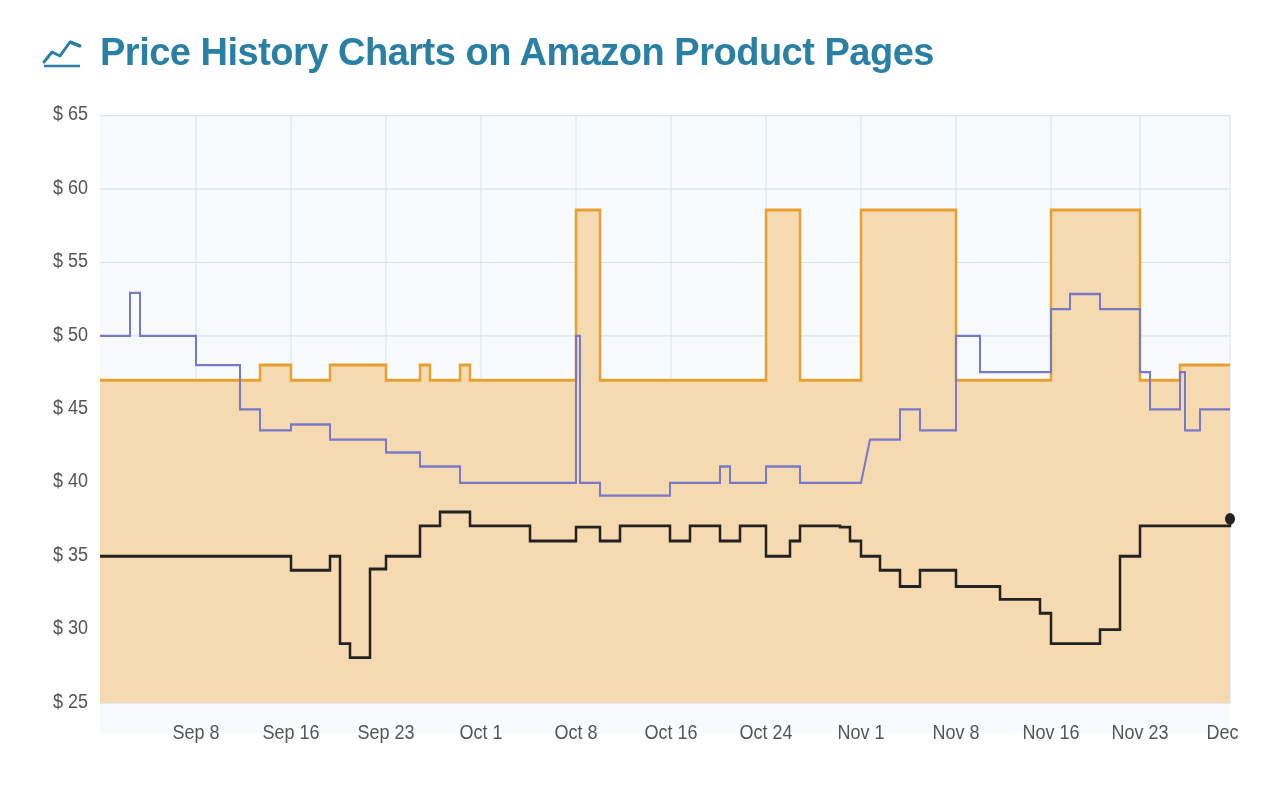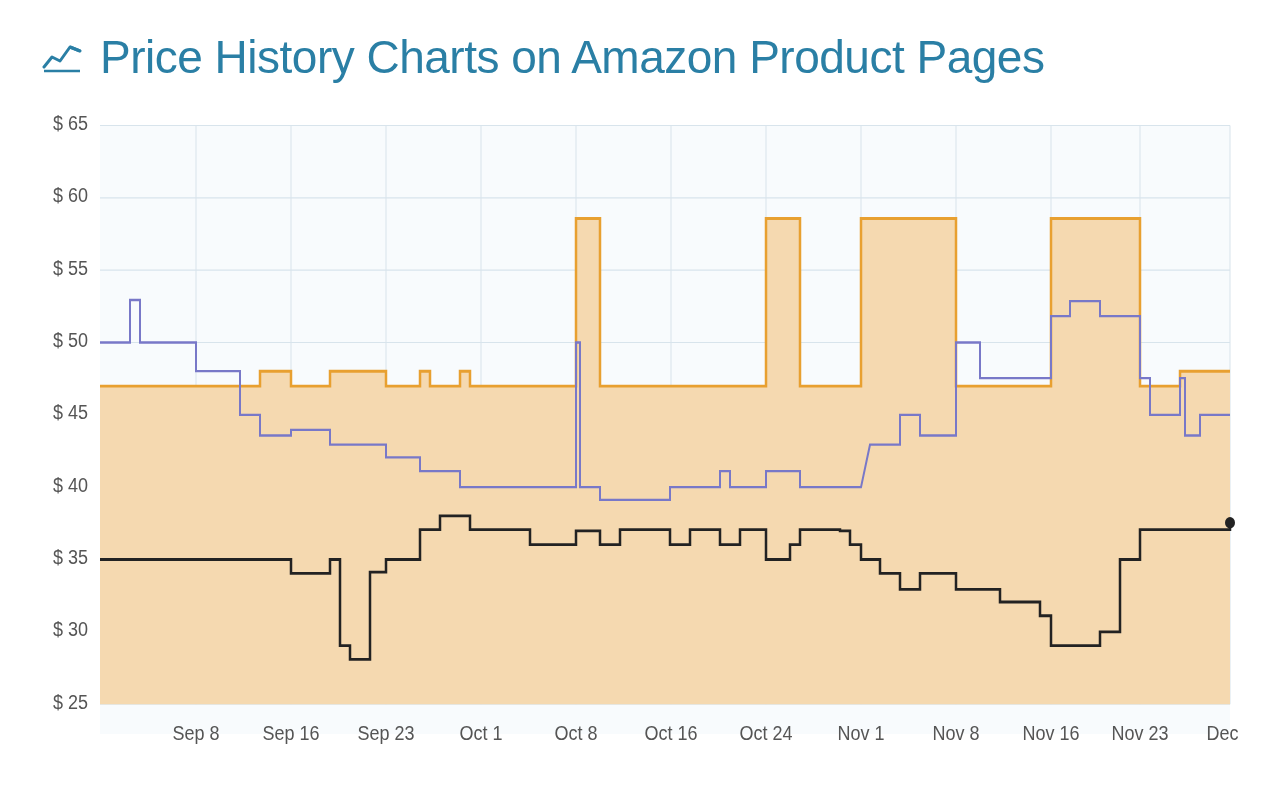--- a/index.html
+++ b/index.html
@@ -22,22 +22,22 @@
       align-self: flex-start;
     }
     .header-icon {
       width: 44px;
       height: 44px;
       display: flex;
       align-items: center;
       justify-content: center;
     }
     .header-title {
-      font-size: 46px;
-      font-weight: 400;
+      font-size: 38px;
+      font-weight: 700;
       color: #2a7fa5;
       letter-spacing: -0.5px;
     }
     .chart-container {
       width: 100%;
       flex: 1;
       position: relative;
     }
     svg.chart {
       width: 100%;

